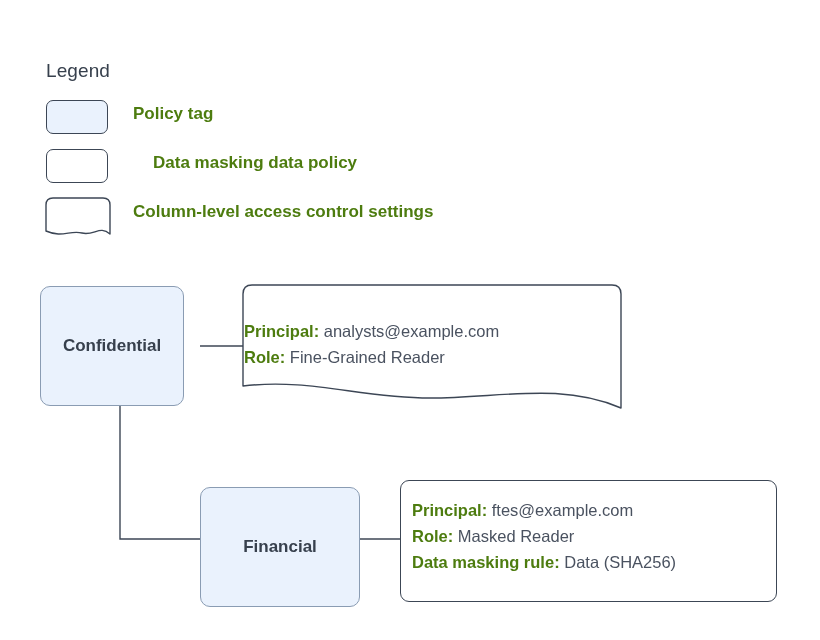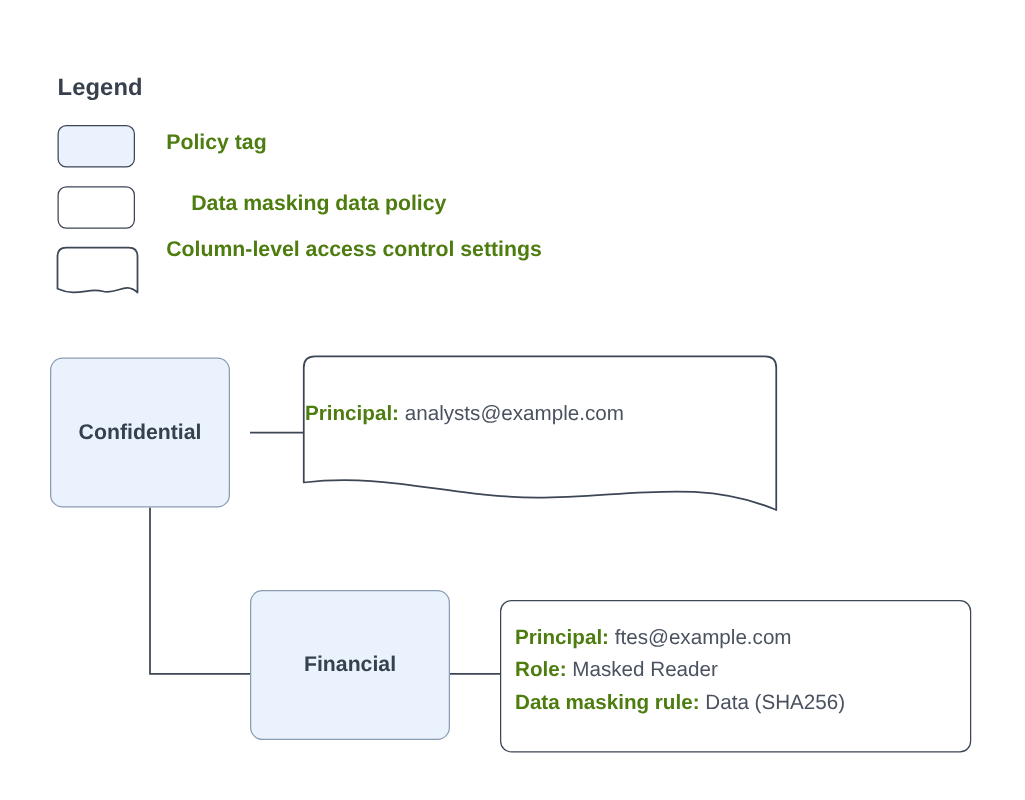--- a/index.html
+++ b/index.html
@@ -23,37 +23,37 @@
     width: 820px;
     height: 640px;
   }
 
   
   .legend-title {
     position: absolute;
     left: 46px;
     top: 60px;
     font-size: 19px;
-    font-weight: bold;
+    font-weight: normal;
     color: #37404d;
     letter-spacing: 0.1px;
     white-space: nowrap;
   }
 
   .legend-label {
     position: absolute;
     left: 133px;
     font-size: 17px;
     font-weight: bold;
     color: #4d7c0f;
     white-space: nowrap;
   }
   .legend-label.l0 { top: 104px; }
   .legend-label.l1 { top: 153px; margin-left: 20px; }
-  .legend-label.l2 { top: 190px; }
+  .legend-label.l2 { top: 202px; }
 
   .swatch {
     position: absolute;
     left: 46px;
     width: 62px;
     height: 34px;
     box-sizing: border-box;
     border: 1.4px solid #3c4655;
     border-radius: 7px;
   }
@@ -75,21 +75,21 @@
     color: #37404d;
   }
   #node-confidential {
     left: 40px;
     top: 286px;
     width: 144px;
     height: 120px;
   }
   #node-financial {
     left: 200px;
-    top: 472px;
+    top: 487px;
     width: 160px;
     height: 120px;
   }
   .ann-plain {
     position: absolute;
     left: 400px;
     top: 480px;
     width: 377px;
     height: 122px;
     box-sizing: border-box;
@@ -165,20 +165,23 @@
 <div class="node" id="node-confidential">Confidential</div>
 
 <div class="node" id="node-financial">Financial</div>
 
 <div class="ann-plain"></div>
 
 <div class="ann-text" id="ann1-text">
   <div>
     <b>Principal:</b><span> analysts@example.com</span>
   </div>
+  <div>
+    <b>Role:</b><span> Fine-Grained Reader</span>
+  </div>
 </div>
 
 <div class="ann-text" id="ann2-text">
   <div>
     <b>Principal:</b><span> ftes@example.com</span>
   </div>
   <div>
     <b>Role:</b><span> Masked Reader</span>
   </div>
   <div>

